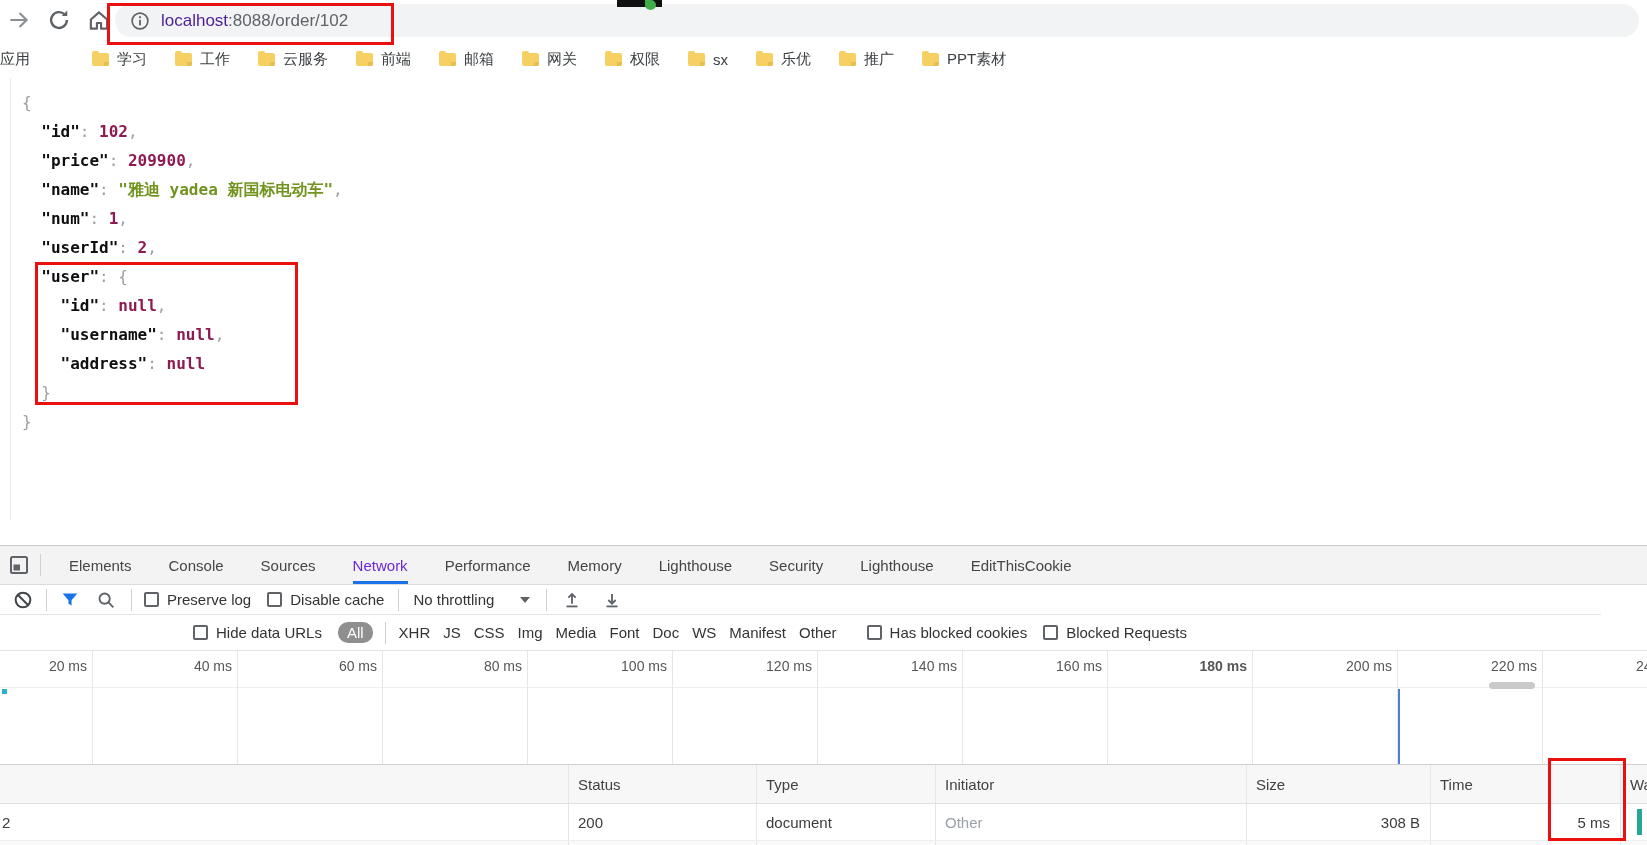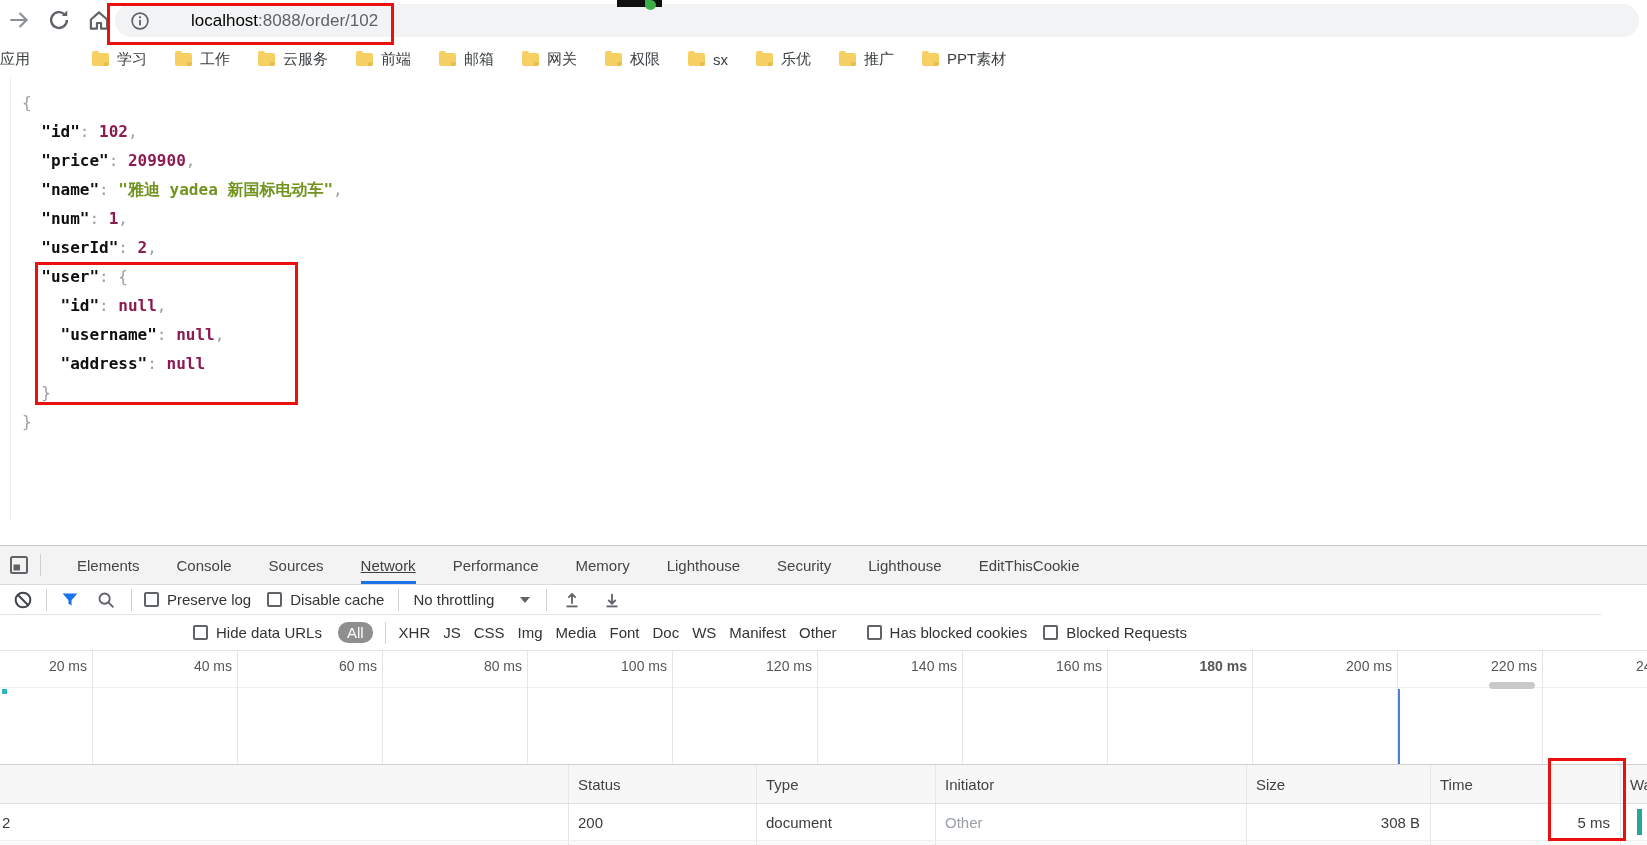--- a/index.html
+++ b/index.html
@@ -6,21 +6,21 @@
   #screen{position:relative;width:1647px;height:845px;overflow:hidden;background:#fff;
           font-family:"Liberation Sans",sans-serif;color:#202124;}
   
   #topbar{position:absolute;left:0;top:0;width:1647px;height:40px;background:#fff;}
   .navic{position:absolute;top:7px;width:26px;height:26px;}
   #nav-fwd{left:6px;} #nav-reload{left:46px;} #nav-home{left:86px;}
   #omnibox{position:absolute;left:115px;top:4px;width:1524px;height:33px;border-radius:17px;
            background:#f1f3f4;display:flex;align-items:center;}
   #omni-info{margin-left:14px;width:22px;height:22px;flex:none;}
   #omni-url{margin-left:10px;font-size:17px;white-space:nowrap;}
-  #omni-url .host{color:#000000;margin-left:30px;} #omni-url .rest{color:#5f6368;}
+  #omni-url .host{color:#4c1d95;} #omni-url .rest{color:#5f6368;}
   #tabstrip-frag{position:absolute;left:617px;top:0;width:45px;height:7px;background:#111;}
   #cursor-art{position:absolute;left:645px;top:0;width:11px;height:10px;background:#3fae49;
               border-radius:0 60% 60% 60%;}
   .redbox{position:absolute;border:3px solid #ea1010;background:transparent;z-index:50;pointer-events:none;}
   #red-url{left:107px;top:3px;width:281px;height:36px;}
   #red-user{left:35px;top:262px;width:257px;height:137px;}
   #red-time{left:1548px;top:758px;width:72px;height:77px;}
   
   #bookmarks{position:absolute;left:0;top:40px;width:1647px;height:38px;background:#fff;
              display:flex;align-items:center;font-size:15px;color:#3c4043;}
@@ -37,24 +37,24 @@
   .tok-k{color:#0f0f0f;font-weight:bold;}
   .tok-n{color:#8e1a52;font-weight:bold;}
   .tok-s{color:#71941f;font-weight:bold;}
   .tok-b{color:#9aa0a6;}
   
   #devtools{position:absolute;left:0;top:545px;width:1647px;height:300px;background:#fff;border-top:1px solid #c9c9c9;box-sizing:border-box;}
   #dt-tabbar{position:absolute;left:0;top:0;width:1647px;height:39px;background:#f3f3f3;
              border-bottom:1px solid #dcdcdc;box-sizing:border-box;display:flex;align-items:center;}
   #dock-ic{margin-left:7px;width:24px;height:24px;flex:none;}
   .vsep{width:1px;height:22px;background:#d0d0d0;flex:none;}
-  #dt-tabs{display:flex;height:100%;align-items:center;margin-left:36px;}
+  #dt-tabs{display:flex;height:100%;align-items:center;margin-left:28px;}
   .dtab{padding:0 0;margin-right:37px;font-size:15px;color:#454545;height:100%;display:flex;align-items:center;
         border-bottom:3px solid transparent;box-sizing:border-box;padding-top:3px;}
-  .dtab.active{color:#404040;border-bottom-color:#1a73e8;text-decoration:underline;}
+  .dtab.active{color:#6d28d9;border-bottom-color:#1a73e8;}
   
   #nt-toolbar{position:absolute;left:0;top:39px;width:1601px;height:30px;background:#fff;
               border-bottom:1px solid #e3e3e3;box-sizing:border-box;display:flex;align-items:center;font-size:15px;color:#333;}
   .tb-ic{width:22px;height:22px;flex:none;}
   .cb{width:15px;height:15px;border:2px solid #5f6368;border-radius:2px;background:#fff;flex:none;box-sizing:border-box;}
   .cb-label{margin-left:8px;white-space:nowrap;}
   #throttle{margin-left:14px;white-space:nowrap;}
   .caret{width:0;height:0;border-left:5px solid transparent;border-right:5px solid transparent;
          border-top:6px solid #5f6368;margin-left:26px;flex:none;}
   

